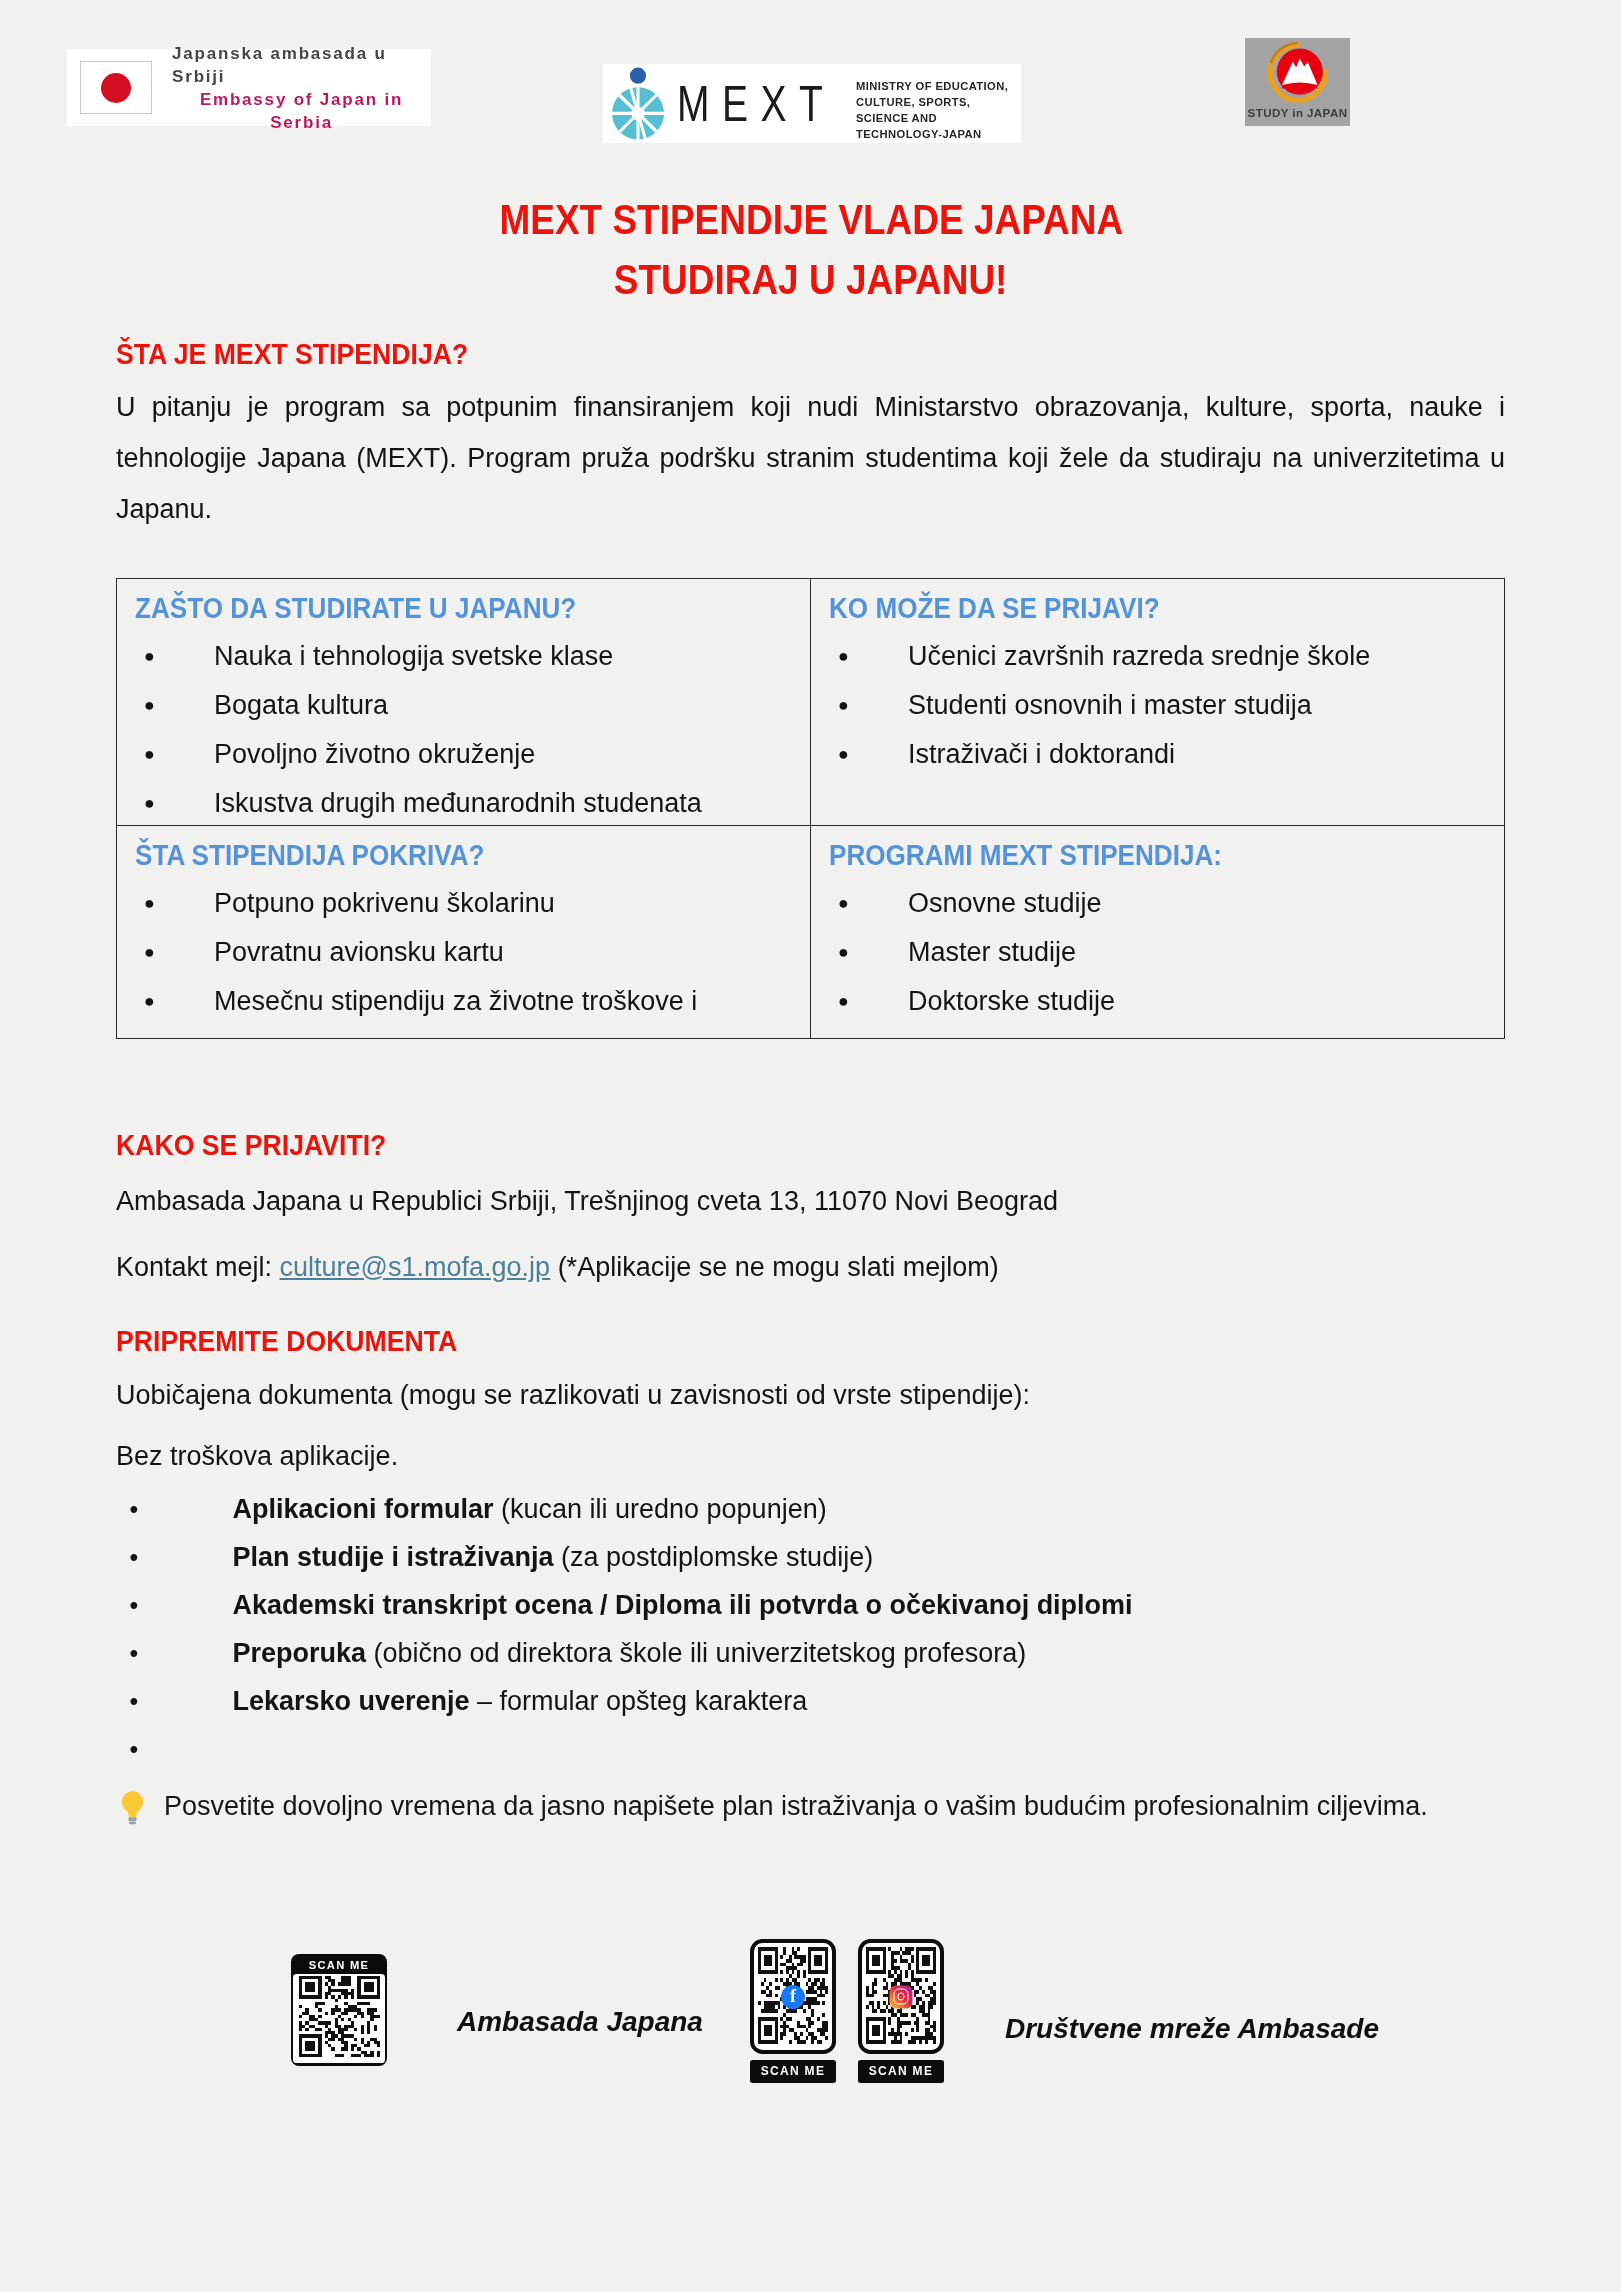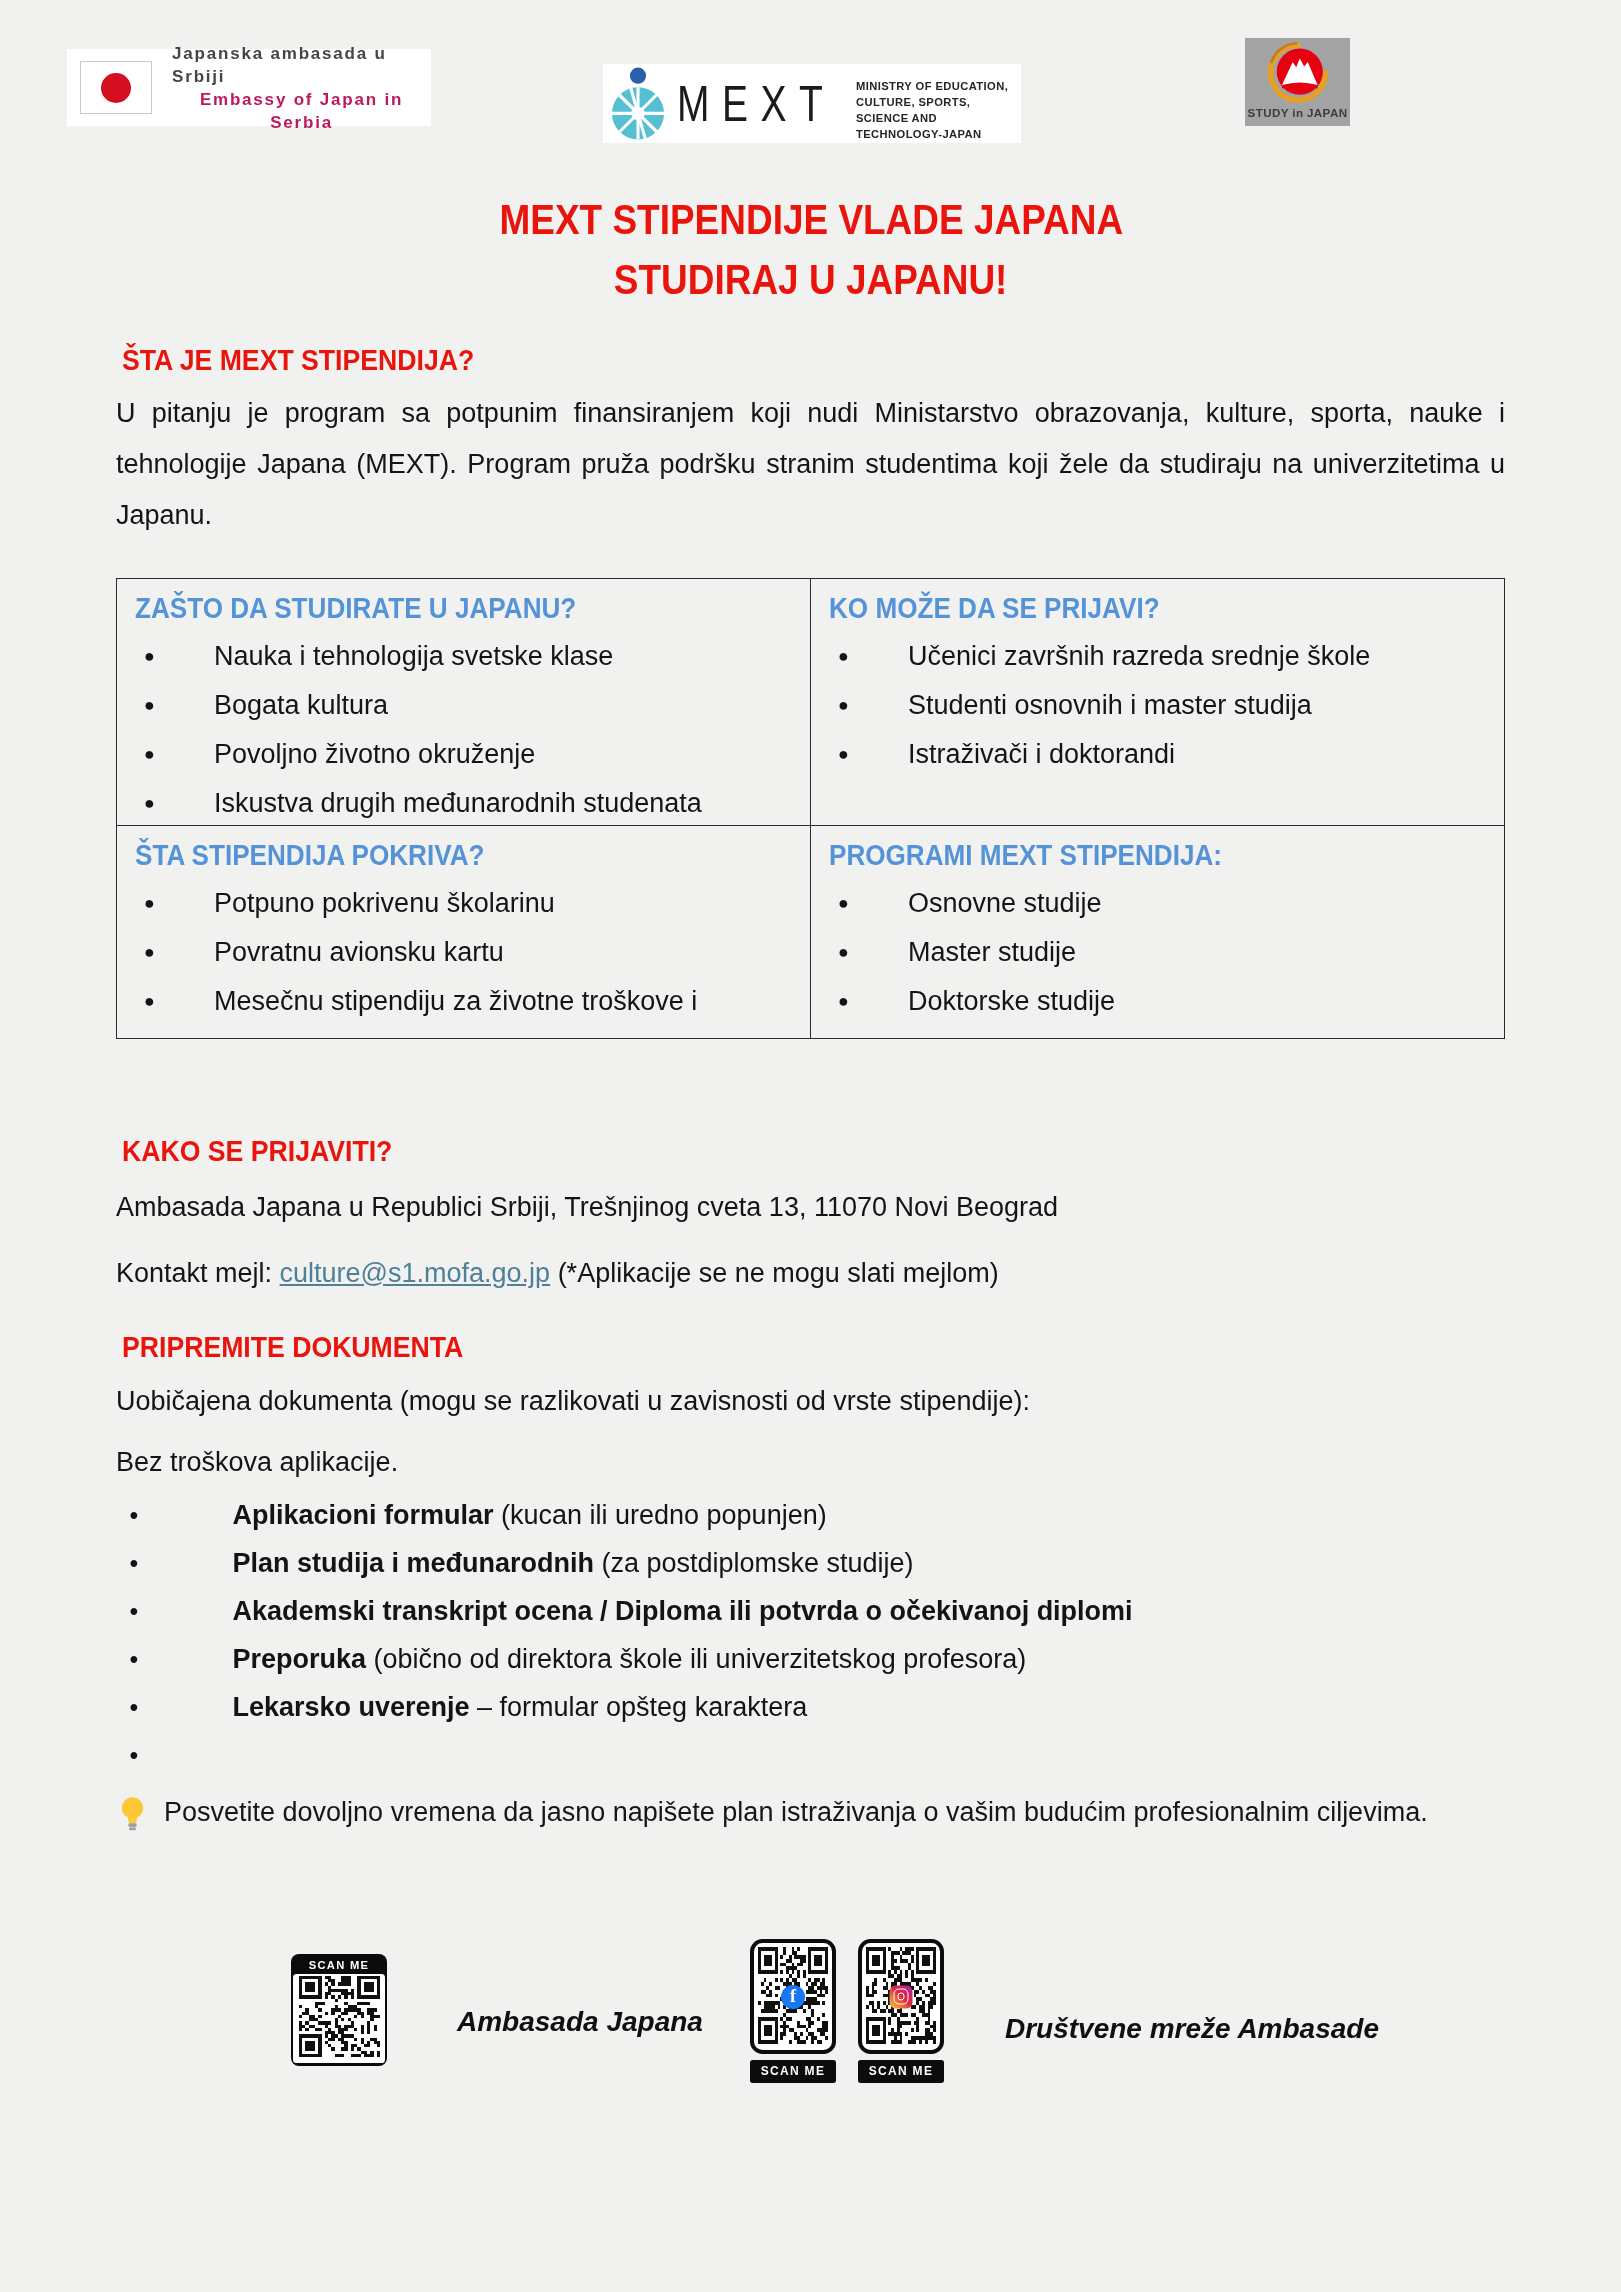--- a/index.html
+++ b/index.html
@@ -27,21 +27,21 @@
 
   .study-box { position:absolute; left:1245px; top:38px; width:105px; height:88px; background:#a3a3a3; text-align:center; }
   .study-box svg { margin-top:3.6px; }
   .study-label { font-size:11.6px; font-weight:bold; color:#3c3c3c; letter-spacing:0.4px; margin-top:-1.8px; }
 
   
   .title { position:absolute; left:0; top:190px; width:100%; text-align:center;
            color:#e9150d; font-weight:bold; font-size:42px; line-height:60px; }
 
   
-  .red-h  { color:#e9150d; font-weight:bold; font-size:29.6px; margin:6px; }
+  .red-h  { color:#e9150d; font-weight:bold; font-size:29.6px; margin:0; }
   .body-t { font-size:27px; line-height:51px; color:#141414; }
 
   .intro { position:absolute; left:116px; top:337px; width:1389px; }
   .intro p { margin:10.7px 0 0 0; text-align:justify; }
 
   
   .info-table { position:absolute; left:116px; top:578px; width:1389px; height:461px;
                 display:grid; grid-template-columns:694px 1fr; grid-template-rows:247px 1fr;
                 border:1.8px solid #2b2b2b; box-sizing:border-box; }
   .cell { border-right:1.8px solid #2b2b2b; border-bottom:1.8px solid #2b2b2b; padding:12.5px 16px 0 18px; overflow:hidden; }
@@ -241,21 +241,21 @@
     <h2 class="red-h"><span class="cxl">PRIPREMITE DOKUMENTA</span></h2>
     <p class="line body-t">Uobičajena dokumenta (mogu se razlikovati u zavisnosti od vrste stipendije):</p>
     <p class="line body-t">Bez troškova aplikacije.</p>
     <ul>
       <li class="dl">
           <span class="dot2">•</span>
           <div><b>Aplikacioni formular</b><span> (kucan ili uredno popunjen)</span></div>
         </li>
       <li class="dl">
           <span class="dot2">•</span>
-          <div><b>Plan studija i međunarodnih</b><span> (za postdiplomske studije)</span></div>
+          <div><b>Plan studije i istraživanja</b><span> (za postdiplomske studije)</span></div>
         </li>
       <li class="dl">
           <span class="dot2">•</span>
           <div><b>Akademski transkript ocena / Diploma ili potvrda o očekivanoj diplomi</b><span></span></div>
         </li>
       <li class="dl">
           <span class="dot2">•</span>
           <div><b>Preporuka</b><span> (obično od direktora škole ili univerzitetskog profesora)</span></div>
         </li>
       <li class="dl">

